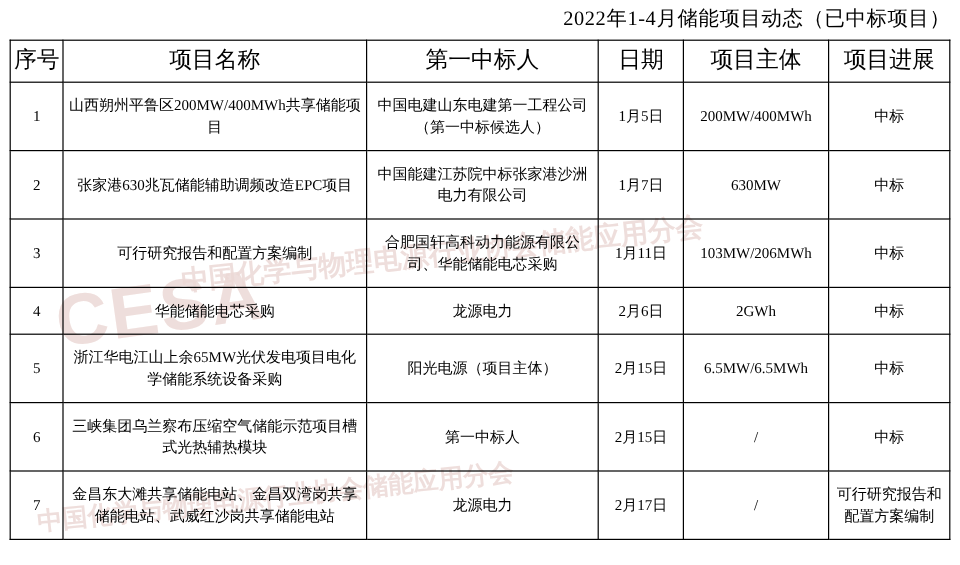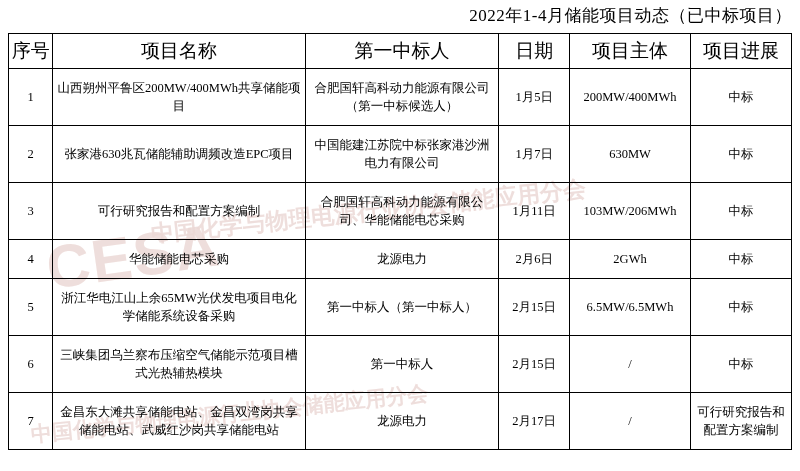--- a/index.html
+++ b/index.html
@@ -142,21 +142,21 @@
         <th>第一中标人</th>
         <th>日期</th>
         <th>项目主体</th>
         <th>项目进展</th>
       </tr>
     </thead>
     <tbody>
       <tr class="row-tall">
         <td>1</td>
         <td class="cell-name">山西朔州平鲁区200MW/400MWh共享储能项目</td>
-        <td class="cell-body">合肥国轩高科动力能源有限公司（第一中标候选人）</td>
+        <td class="cell-body">中国电建山东电建第一工程公司（第一中标候选人）</td>
         <td>1月5日</td>
         <td>200MW/400MWh</td>
         <td>中标</td>
       </tr>
       <tr class="row-tall">
         <td>2</td>
         <td class="cell-name">张家港630兆瓦储能辅助调频改造EPC项目</td>
         <td class="cell-body">中国能建江苏院中标张家港沙洲电力有限公司</td>
         <td>1月7日</td>
         <td>630MW</td>
@@ -174,21 +174,21 @@
         <td>4</td>
         <td class="cell-name">华能储能电芯采购</td>
         <td class="cell-body">龙源电力</td>
         <td>2月6日</td>
         <td>2GWh</td>
         <td>中标</td>
       </tr>
       <tr class="row-tall">
         <td>5</td>
         <td class="cell-name">浙江华电江山上余65MW光伏发电项目电化学储能系统设备采购</td>
-        <td class="cell-body">第一中标人（第一中标人）</td>
+        <td class="cell-body">阳光电源（项目主体）</td>
         <td>2月15日</td>
         <td>6.5MW/6.5MWh</td>
         <td>中标</td>
       </tr>
       <tr class="row-tall">
         <td>6</td>
         <td class="cell-name">三峡集团乌兰察布压缩空气储能示范项目槽式光热辅热模块</td>
         <td class="cell-body">第一中标人</td>
         <td>2月15日</td>
         <td>/</td>

